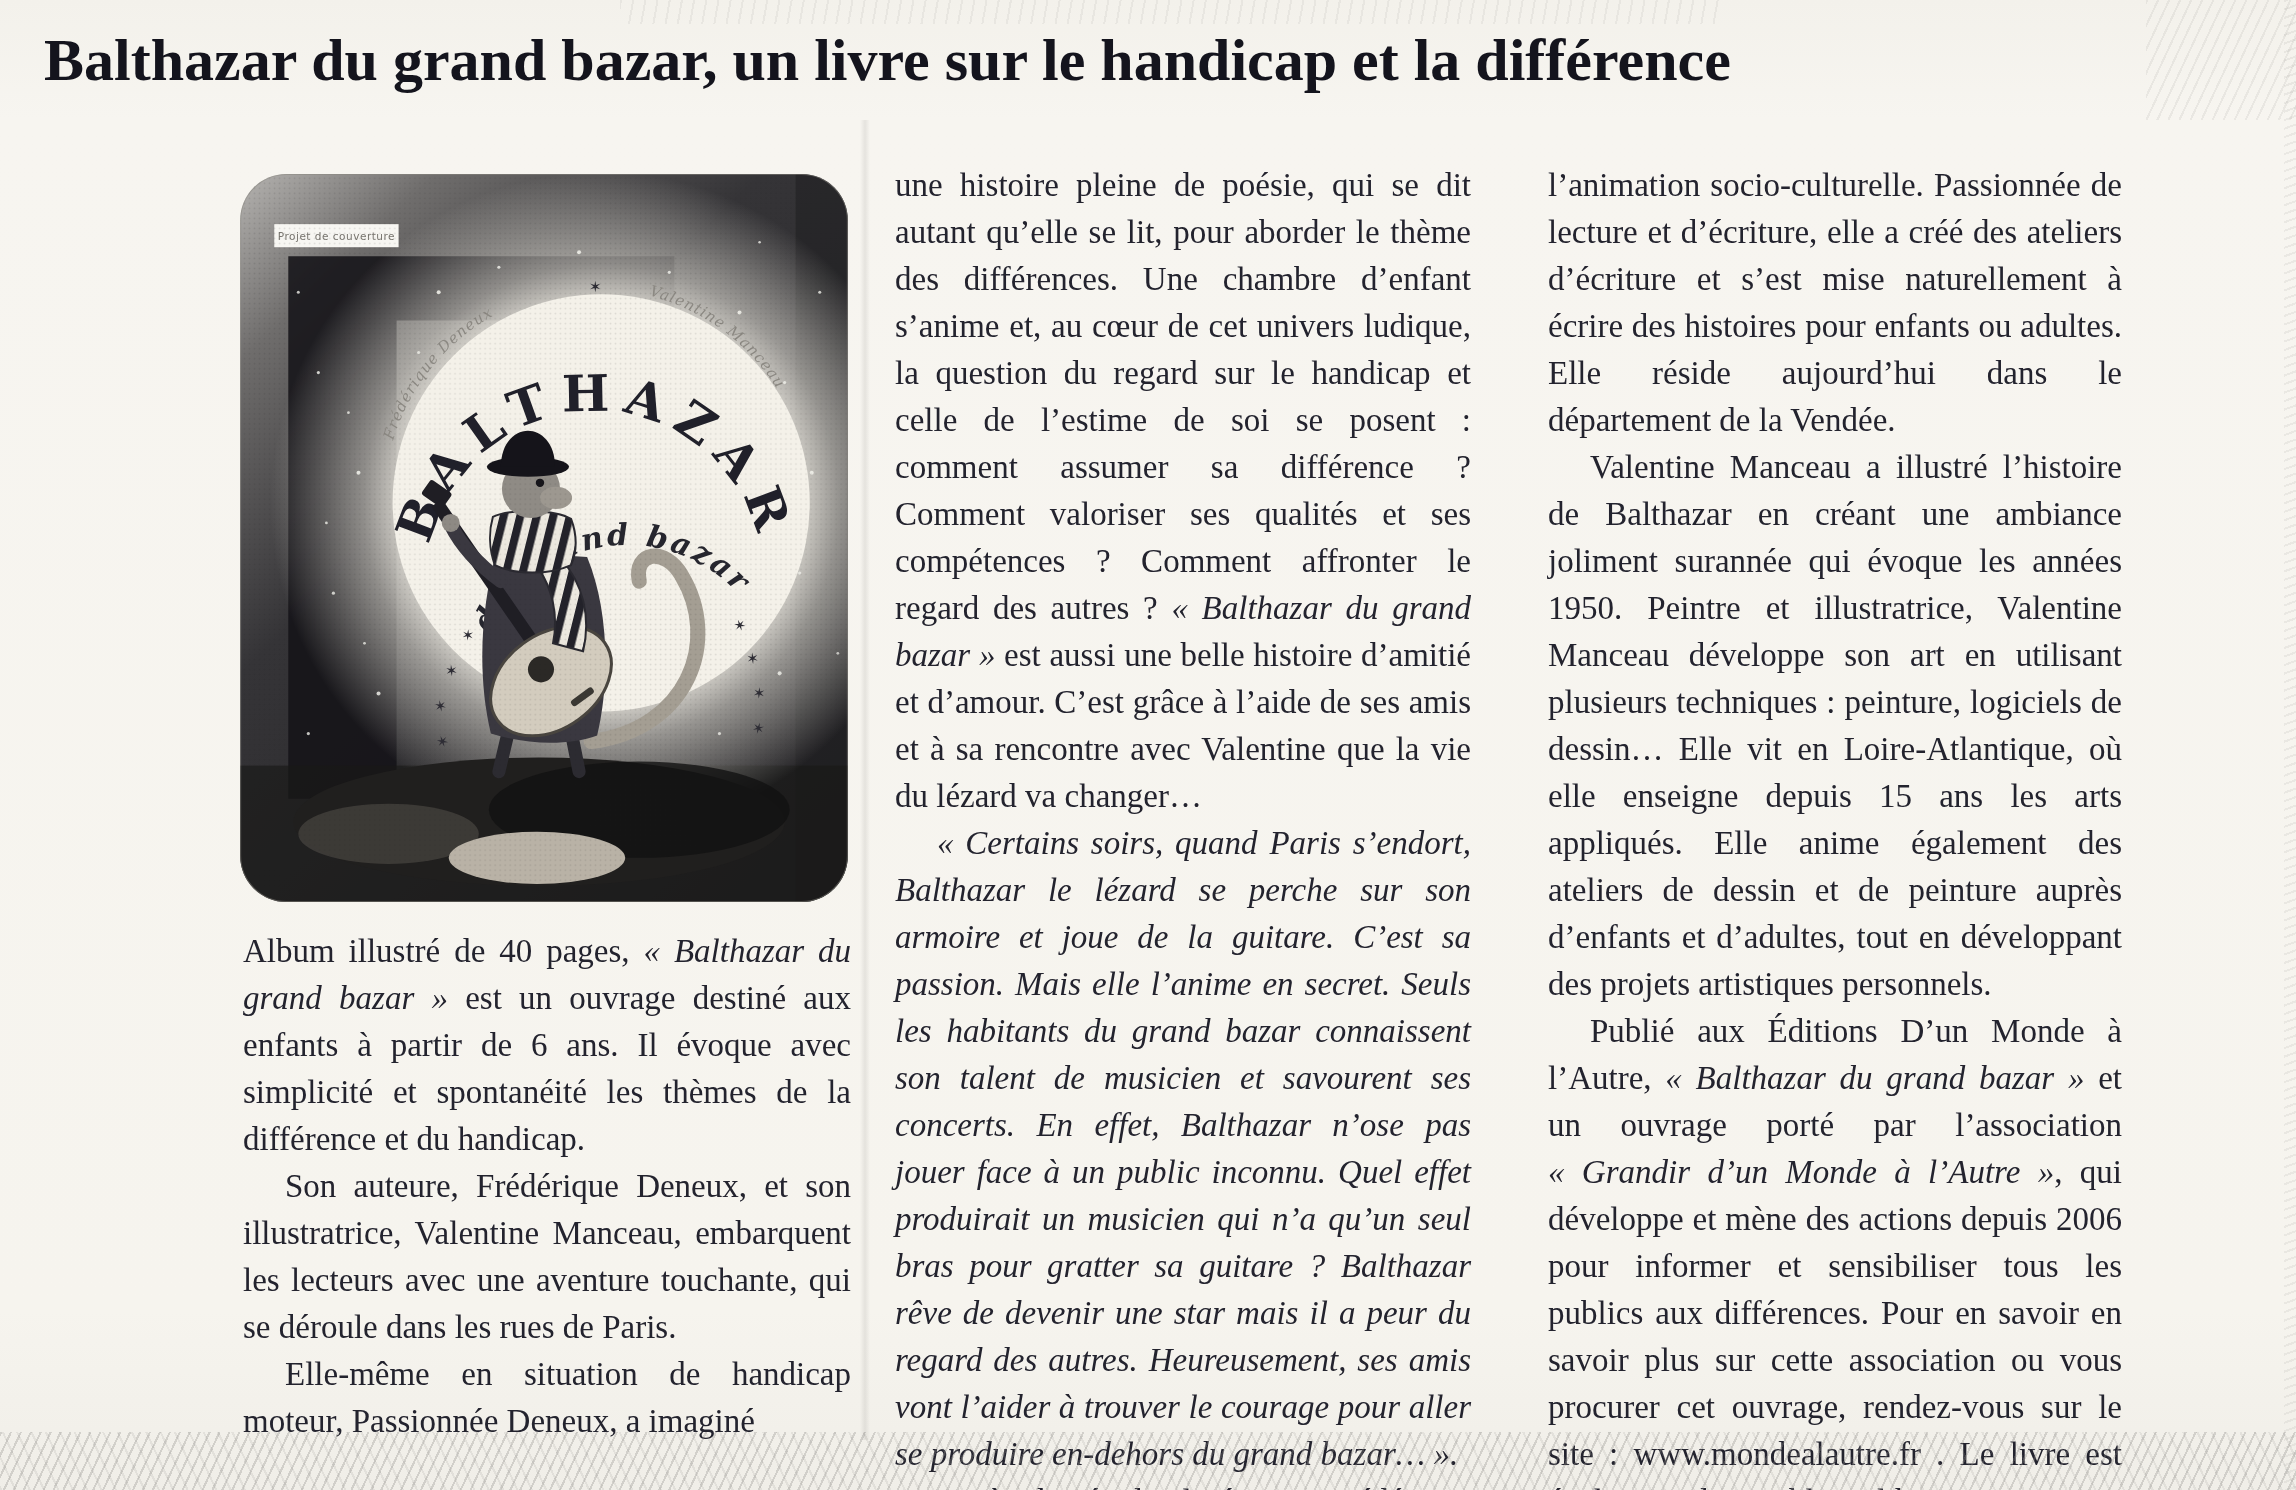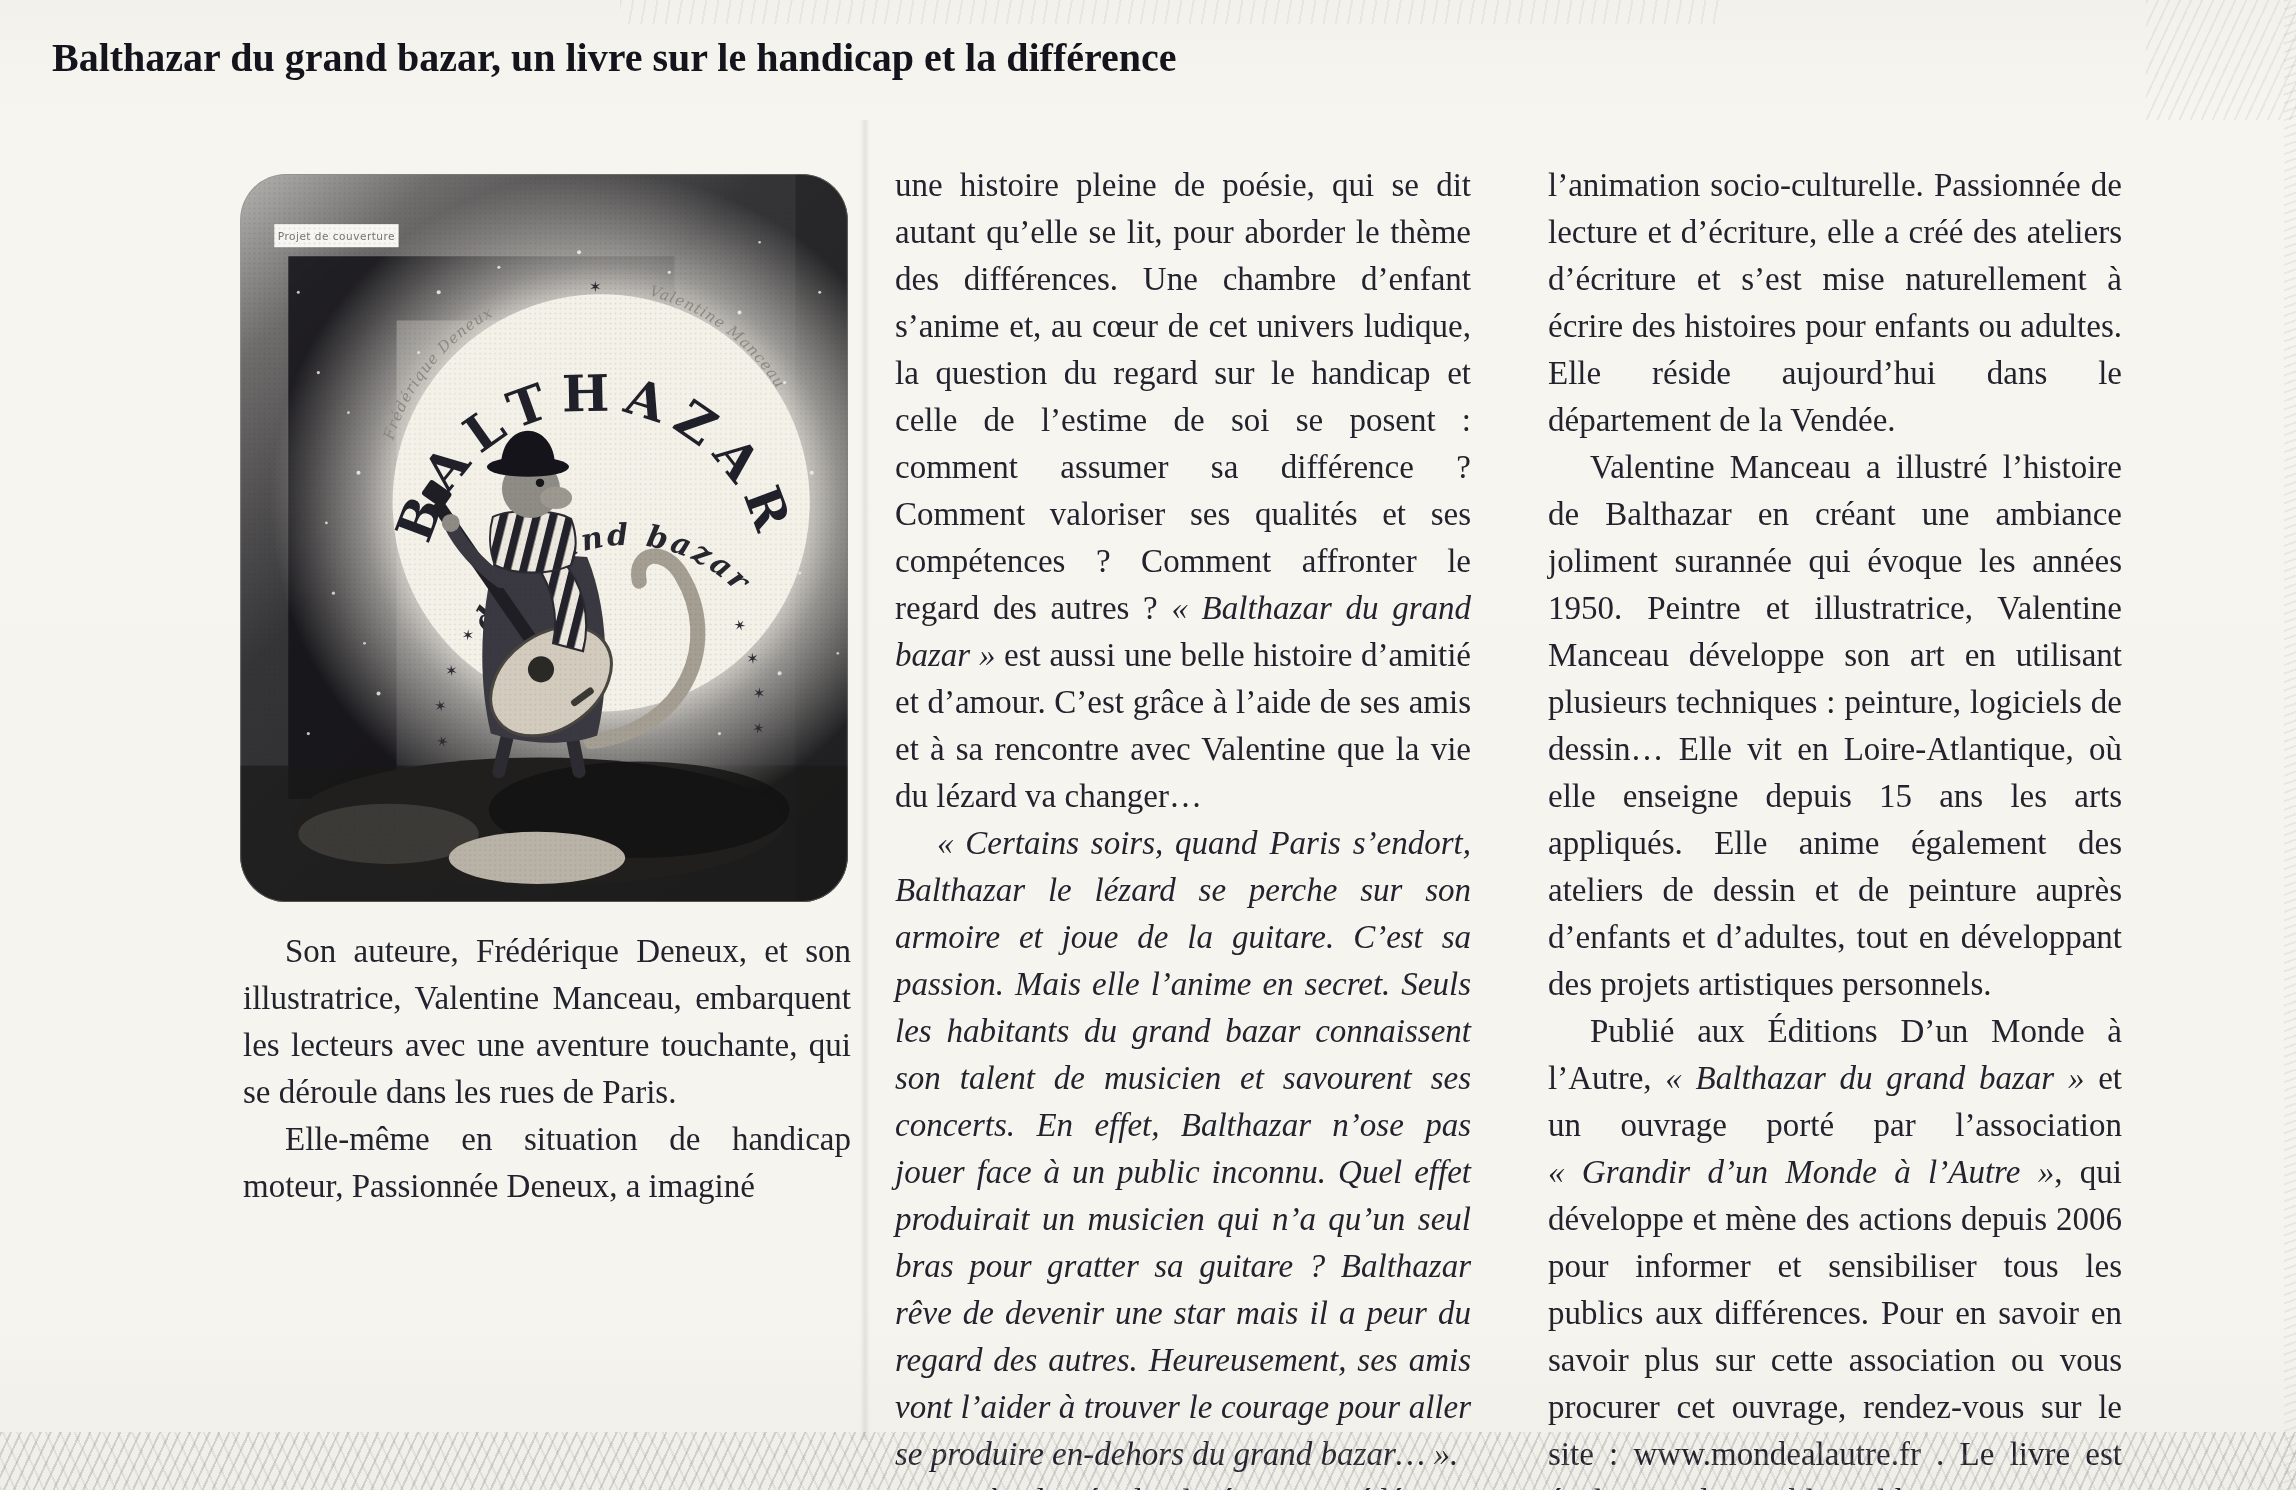--- a/index.html
+++ b/index.html
@@ -4,22 +4,22 @@
 <style>
   html,body{margin:0;padding:0;}
   body{
     width:2296px;height:1490px;overflow:hidden;position:relative;
     background:#f5f3ee;
     font-family:"Liberation Serif", serif;
   }
   .page{position:absolute;inset:0;
     background:linear-gradient(180deg,#f3f1eb 0%,#f7f5f0 8%,#f6f4ee 88%,#f0eee8 100%);}
   .headline{
-    position:absolute;left:44px;top:26px;margin:8px;
-    font-size:40px;font-weight:bold;color:#14141d;
+    position:absolute;left:44px;top:26px;margin:0;
+    font-size:60px;font-weight:bold;color:#14141d;
     letter-spacing:0px;white-space:nowrap;
     font-family:"Liberation Serif", serif;
   }
   .col{
     position:absolute;font-size:33px;line-height:47px;color:#23232e;
     text-align:justify;hyphens:auto;-webkit-hyphens:auto;
   }
   .col p{margin:0;}
   .col p.ind{text-indent:42px;}
   .quote{font-style:italic;font-family:Liberation Serif, serif;}
@@ -187,20 +187,21 @@
           <text x="98" y="68" font-size="10.5" fill="#77746e" text-anchor="middle" letter-spacing="0.5" font-family="DejaVu Sans, sans-serif">Projet de couverture</text>
         </g>
 
         <rect width="610" height="730" fill="url(#halftone)" opacity="0.12"></rect>
         <rect x="2" y="2" width="606" height="726" rx="46" fill="none" stroke="#8a8880" stroke-opacity="0.5" stroke-width="2"></rect>
       </g>
     </svg>
   </figure>
 
   <section class="col col1">
+    <p><span>Album illustré de 40 pages, </span><i>«&nbsp;Balthazar du grand bazar&nbsp;»</i><span> est un ouvrage destiné aux enfants à partir de 6 ans. Il évoque avec simplicité et spontanéité les thèmes de la différence et du handicap.</span></p>
     <p class="ind"><span>Son auteure, Frédérique Deneux, et son illustratrice, Valentine Manceau, embarquent les lecteurs avec une aventure touchante, qui se déroule dans les rues de Paris.</span></p>
     <p class="ind"><span>Elle-même en situation de handicap moteur, Passionnée Deneux, a imaginé</span></p>
   </section>
 
   <section class="col col2">
     <p><span>une histoire pleine de poésie, qui se dit autant qu’elle se lit, pour aborder le thème des différences. Une chambre d’enfant s’anime et, au cœur de cet univers ludique, la question du regard sur le handicap et celle de l’estime de soi se posent&nbsp;: comment assumer sa différence&nbsp;? Comment valoriser ses qualités et ses compétences&nbsp;? Comment affronter le regard des autres&nbsp;? </span><i>«&nbsp;Balthazar du grand bazar&nbsp;»</i><span> est aussi une belle histoire d’amitié et d’amour. C’est grâce à l’aide de ses amis et à sa rencontre avec Valentine que la vie du lézard va changer…</span></p>
     <p class="ind quote"><span>«&nbsp;Certains soirs, quand Paris s’endort, Balthazar le lézard se perche sur son armoire et joue de la guitare. C’est sa passion. Mais elle l’anime en secret. Seuls les habitants du grand bazar connaissent son talent de musicien et savourent ses concerts. En effet, Balthazar n’ose pas jouer face à un public inconnu. Quel effet produirait un musicien qui n’a qu’un seul bras pour gratter sa guitare&nbsp;? Balthazar rêve de devenir une star mais il a peur du regard des autres. Heureusement, ses amis vont l’aider à trouver le courage pour aller se produire en-dehors du grand bazar…&nbsp;».</span></p>
     <p class="ind"><span>Après des études littéraires, Frédérique Deneux, a travaillé dans le secteur de</span></p>
   </section>
 

